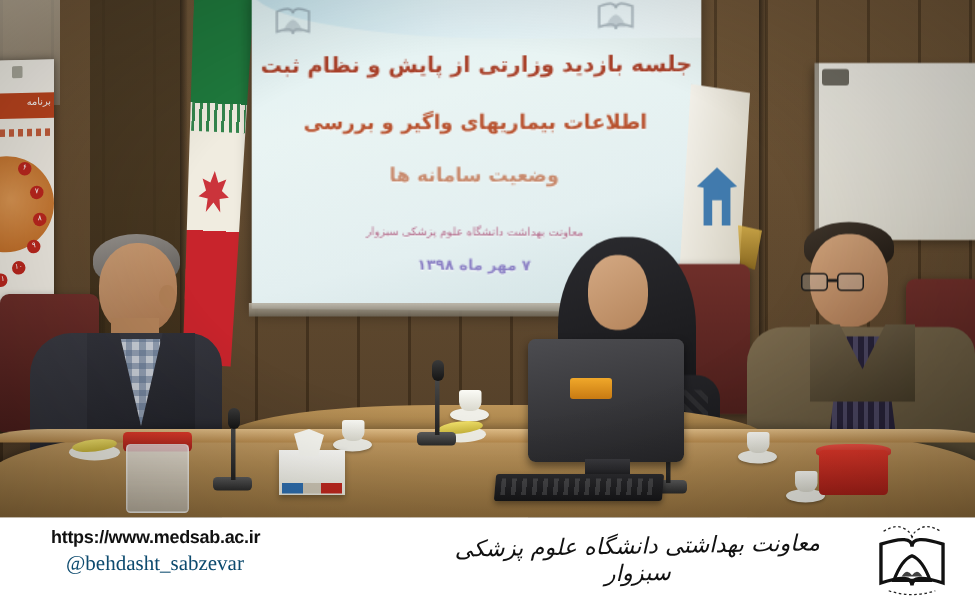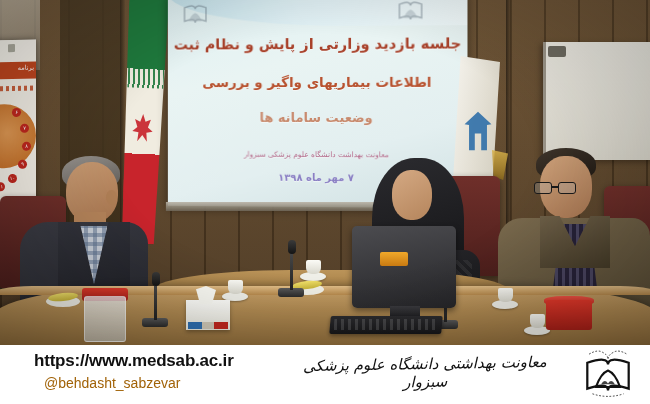--- a/index.html
+++ b/index.html
@@ -246,22 +246,22 @@
           background:repeating-linear-gradient(90deg,rgba(255,255,255,.14) 0 3px,transparent 3px 7px);
           transform:skewX(-5deg); }
 
   .vignette { position:absolute; inset:0; pointer-events:none;
               background:radial-gradient(ellipse at 50% 45%,rgba(0,0,0,0) 45%,rgba(0,0,0,.28) 100%); }
 
   
   .footer { position:absolute; left:0; top:345px; width:650px; height:59px;
             background:#ffffff; }
   .f-left { position:absolute; left:34px; top:6px; text-align:left; }
-  .f-url { font-size:17px; font-weight:bold; color:#111; letter-spacing:-.2px; }
-  .f-handle { font-size:14px; color:#a16207; margin-top:4px; margin-left:10px; }
+  .f-url { font-size:12px; font-weight:bold; color:#111; letter-spacing:-.2px; }
+  .f-handle { font-size:14px; color:#0c4a6e; margin-top:4px; margin-left:10px;font-family:Liberation Serif, serif; }
   .f-center { position:absolute; left:290px; top:10px; width:270px;
               text-align:center; direction:rtl; color:#111;
               font-family:"DejaVu Sans", sans-serif;
               font-size:15px; font-style:italic; transform:rotate(-1deg); }
   .f-logo { position:absolute; right:16px; top:4px; width:52px; height:50px; }
 </style>
 </head>
 <body>
 
 <div class="page">

